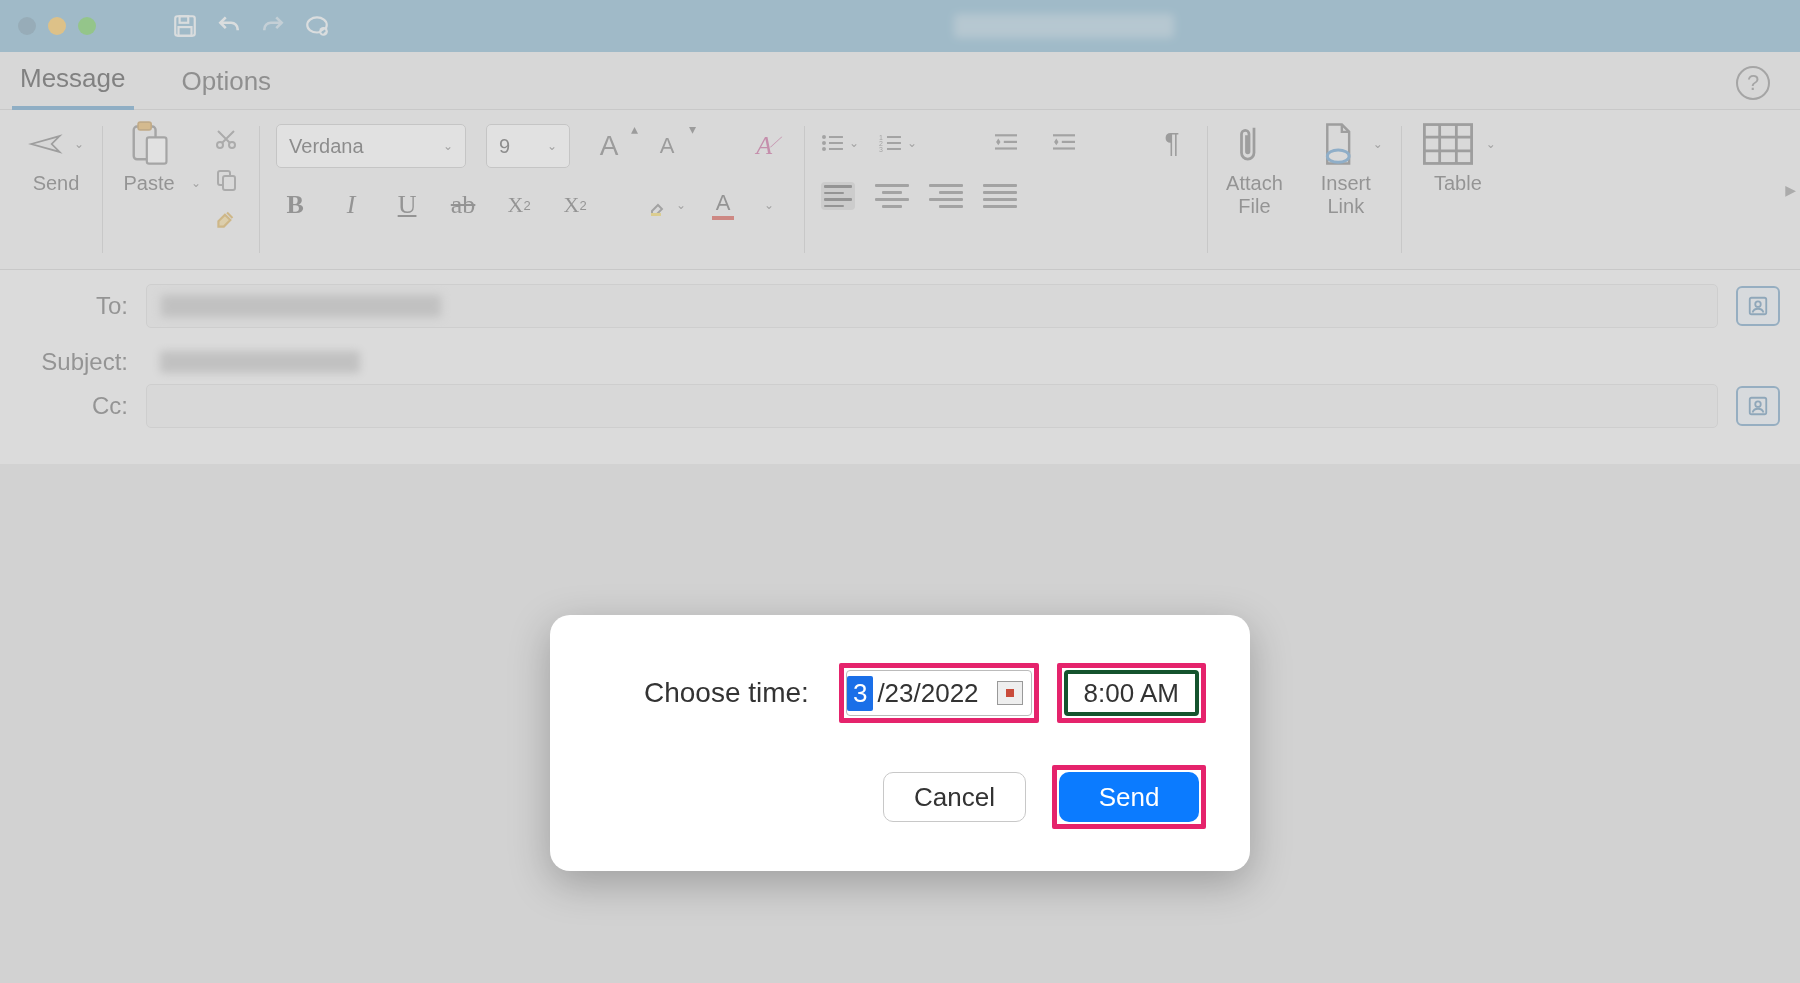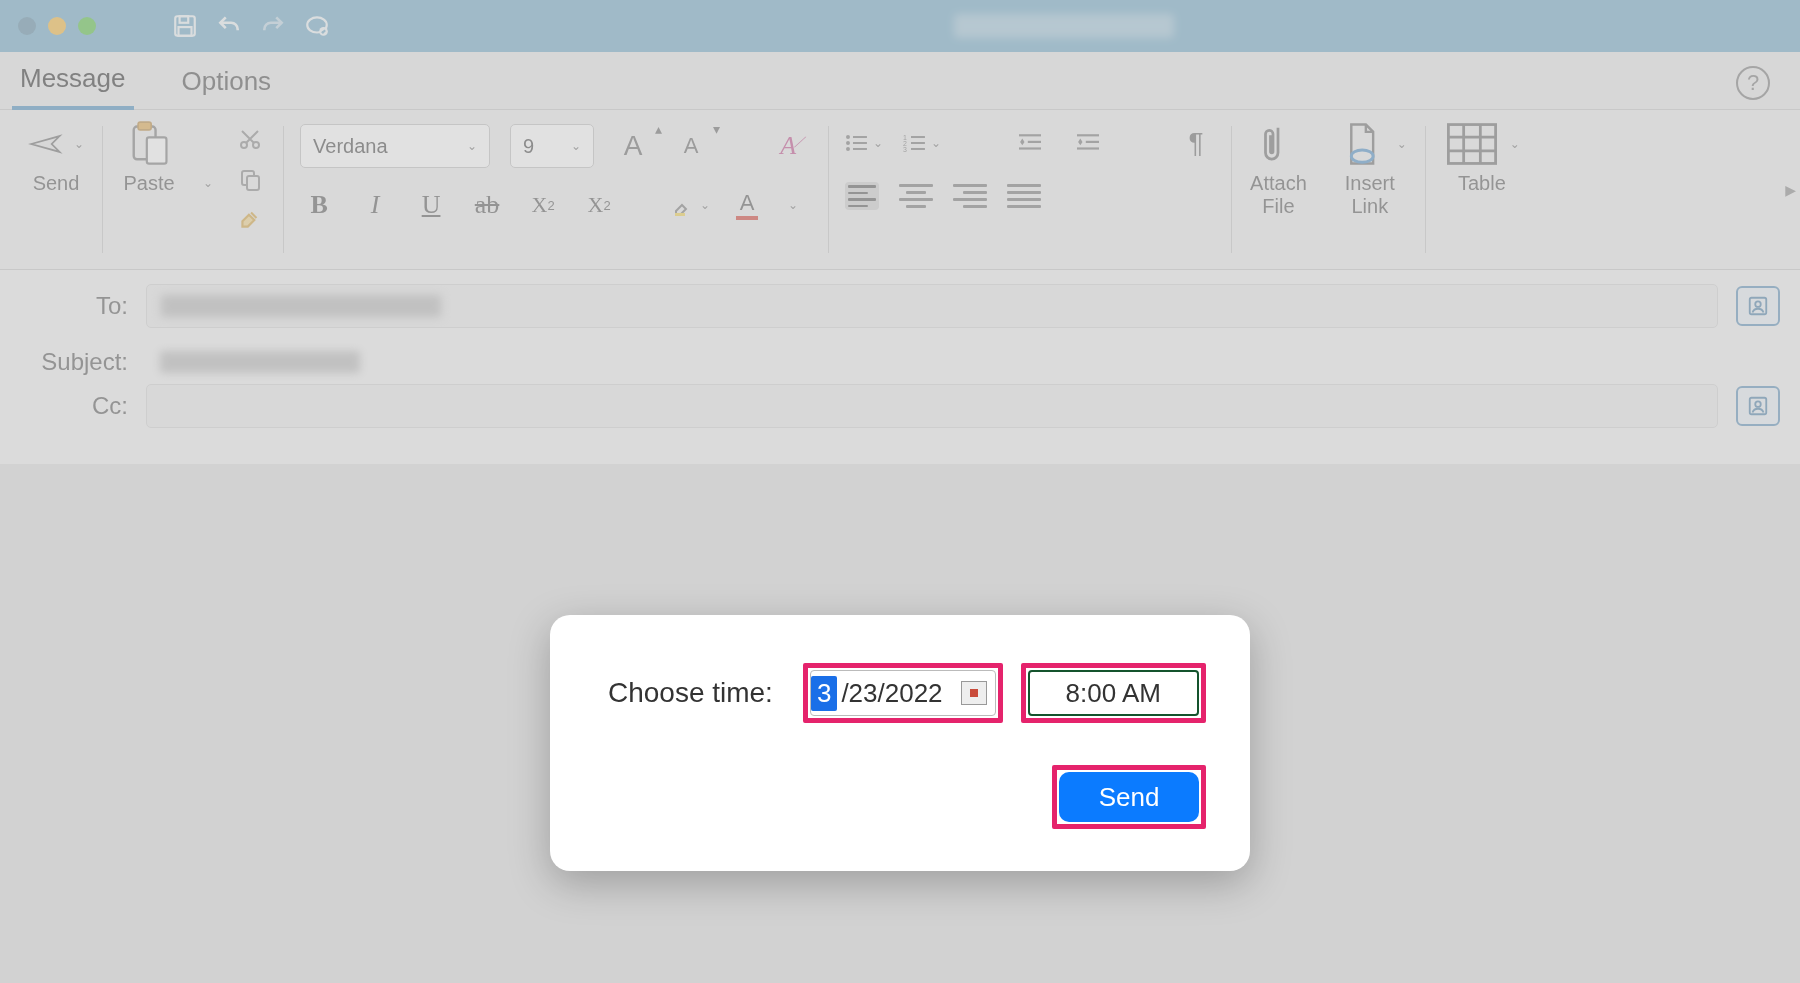--- a/index.html
+++ b/index.html
@@ -25,21 +25,21 @@
 
   
   .ribbon { height: 160px; background: #eeeeee; display:flex; align-items:stretch; padding: 10px 10px; gap: 0; border-bottom:1px solid #c8c8c8; position:relative; }
   .group { display:flex; flex-direction:column; align-items:center; justify-content:space-between; padding: 2px 18px 4px; }
   .sep { width:1px; background:#c8c8c8; margin: 6px 0; }
   .big-btn { display:flex; flex-direction:column; align-items:center; gap:6px; color:#555; }
   .big-btn .ic { width: 56px; height: 44px; display:flex; align-items:center; justify-content:center; }
   .big-btn .lbl { font-size:20px; color:#555; text-align:center; line-height:1.15; }
   .chev { font-size:12px; color:#777; margin-left:4px; }
 
-  .paste-col { display:flex; align-items:flex-start; gap:22px; }
+  .paste-col { display:flex; align-items:flex-start; gap:10px; }
   .paste-side { display:flex; flex-direction:column; gap:10px; margin-top:2px; }
   .side-ic { width:30px; height:30px; display:flex; align-items:center; justify-content:center; color:#888; }
 
   .font-group { padding: 4px 16px; display:flex; flex-direction:column; gap:18px; }
   .row { display:flex; align-items:center; gap:20px; }
   .select { background:#fff; border:1px solid #c2c2c2; border-radius:5px; height:44px; display:flex; align-items:center; padding:0 12px; font-size:20px; color:#444; gap:16px; }
   .font-name { width: 190px; justify-content:space-between; }
   .font-size { width: 84px; justify-content:space-between; }
   .fa-btn { width: 38px; height:38px; display:flex; align-items:center; justify-content:center; color:#666; font-size:26px; }
   .letter-big { font-size:28px; position:relative; }
@@ -81,21 +81,21 @@
   .dialog { position:absolute; left:550px; top:615px; width:700px; background:#fff; border-radius:20px; box-shadow: 0 12px 40px rgba(0,0,0,0.25); padding: 48px 44px 42px; }
   .dlg-row1 { display:flex; align-items:center; gap:18px; justify-content:flex-end; margin-bottom: 42px; }
   .dlg-label { font-size:28px; color:#333; margin-right:12px; }
   .hl-box { border:5px solid #e5236c; padding:2px; border-radius:2px; }
   .date-field { display:flex; align-items:center; border:1px solid #bbb; border-radius:4px; height:46px; padding:0 8px 0 0; background:#fff; }
   .date-text { display:flex; align-items:center; font-size:26px; }
   .date-month-sel { background:#1a6fe8; color:#fff; padding: 2px 6px; border-radius:2px; margin-right:2px; }
   .date-rest { color:#333; padding:0 10px 0 2px; }
   .cal-icon { width:26px; height:24px; border:1px solid #999; background:#eee; display:flex; align-items:center; justify-content:center; margin-left:8px; }
   .cal-icon .d { width:8px; height:8px; background:#c94b3b; }
-  .time-field { border:2px solid #14532d; border-radius:4px; height:46px; padding:0 36px; font-size:26px; color:#333; display:flex; align-items:center; }
+  .time-field { border:4px solid #14532d; border-radius:4px; height:46px; padding:0 16px; font-size:26px; color:#333; display:flex; align-items:center; }
   .dlg-row2 { display:flex; gap:26px; justify-content:flex-end; align-items:center; }
   .btn { height:50px; padding: 0 30px; border-radius:10px; font-size:26px; display:flex; align-items:center; justify-content:center; cursor:pointer; }
   .btn-cancel { background:#fff; border:1px solid #c8c8c8; color:#333; }
   .btn-send { background:#0b7bff; color:#fff; border:none; min-width:140px; }
   .main-col { width: 1800px; }
 
   svg { display:block; }
 </style>
 </head>
 <body>
@@ -415,17 +415,18 @@
           </div>
       </div>
     </div>
     <div class="hl-box">
       <div class="time-field">
         <span>8:00 AM</span>
       </div>
     </div>
   </div>
   <div class="dlg-row2">
+    <div class="btn btn-cancel">Cancel</div>
     <div class="hl-box">
       <div class="btn btn-send">Send</div>
     </div>
   </div>
 </div>
 
 </body></html>

